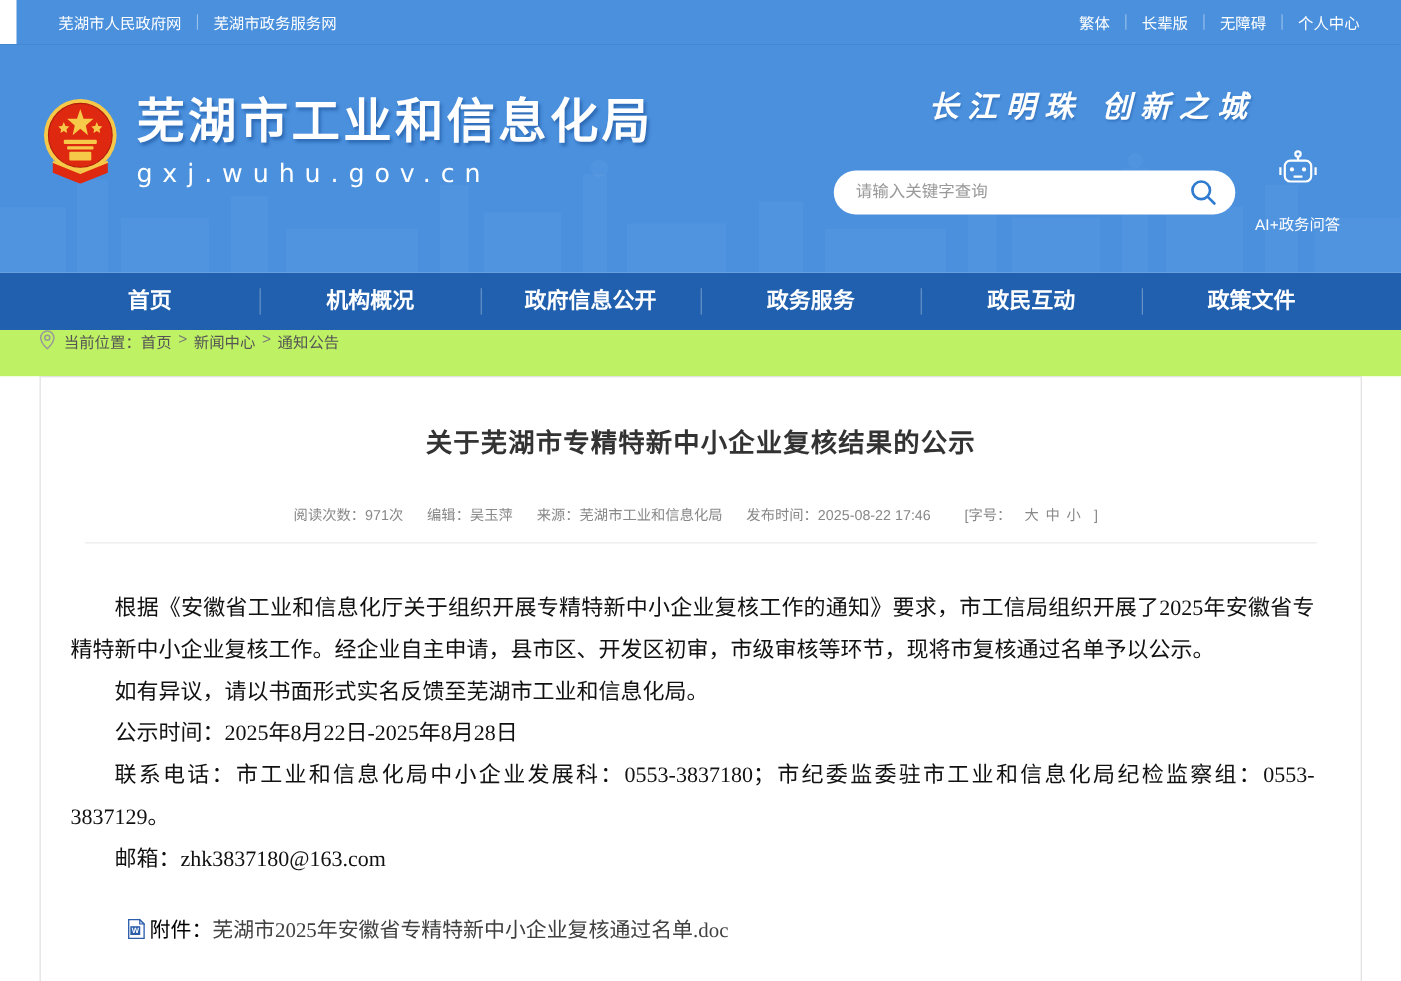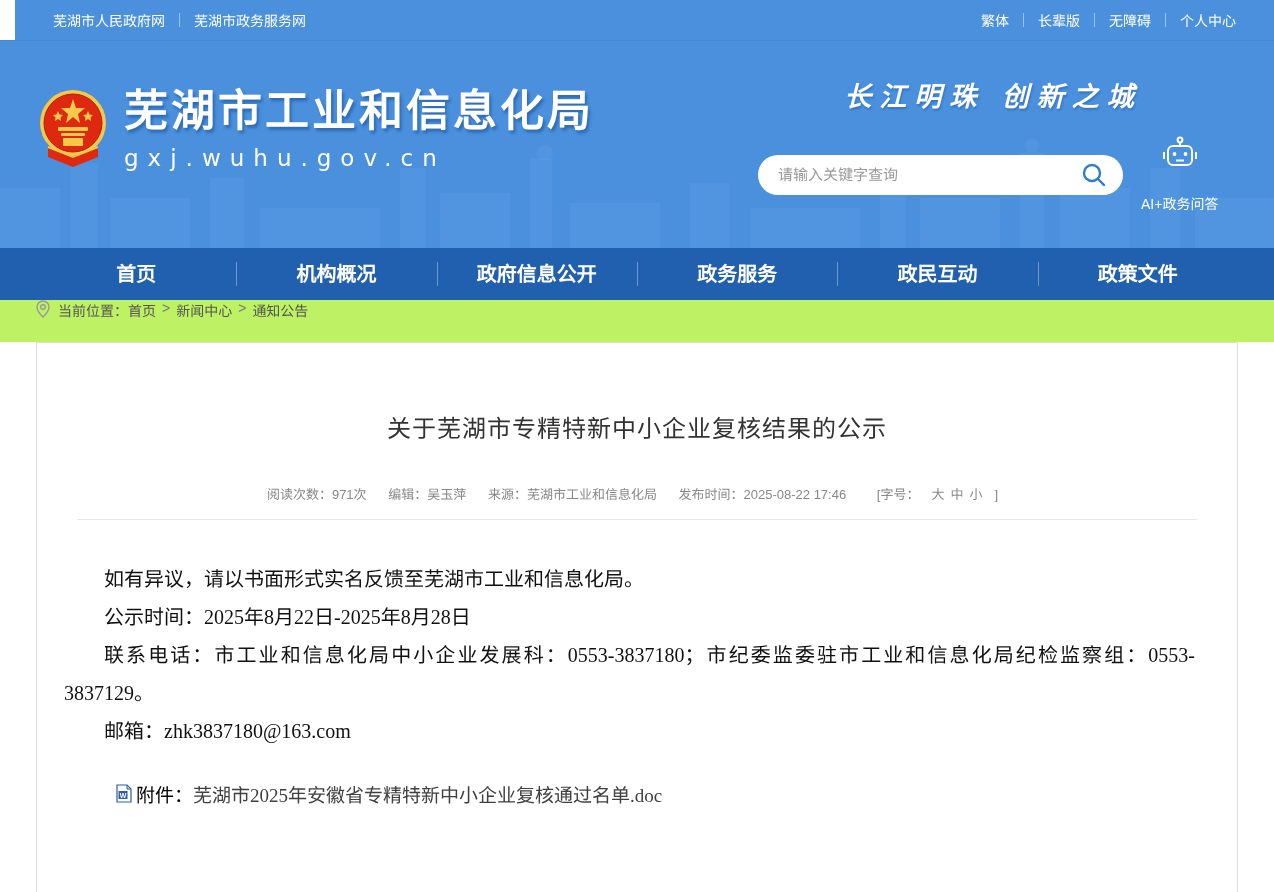--- a/index.html
+++ b/index.html
@@ -48,22 +48,22 @@
 
   
   .breadcrumb { height:42px; display:flex; padding:0 36px;
     font-size:14px; color:#555; background:#bef264; }
   .breadcrumb .pin { margin-right:8px; display:flex; }
   .breadcrumb a { color:#555; text-decoration:none; cursor:pointer; }
   .bc-sep { margin:0 6px; color:#777; }
 
   
   .panel { margin:0 36px; border:1px solid #ddd; background:#fff; height:560px; }
-  .article-title { text-align:center; font-size:24px; font-weight:normal; color:#333;
-    margin-top:66px; letter-spacing:1px; }
+  .article-title { text-align:center; font-size:24px; font-weight:bold; color:#333;
+    margin-top:40px; letter-spacing:1px; }
   .article-meta { text-align:center; font-size:13px; color:#888; margin-top:40px; }
   .article-meta span { margin:0 9px; }
   .meta-size a { color:#888; text-decoration:none; cursor:pointer; margin:0 3px; }
   .meta-divider { border-bottom:1px solid #e8e8e8; margin:16px 40px 0 40px; }
 
   .article-body { margin:40px 42px 0 27px; font-family:"Liberation Serif","DejaVu Serif",serif;
     font-size:20px; line-height:38px; color:#111; text-align:justify; }
   .article-body p { text-indent:2em; margin:0; }
 
   .attachment { margin:30px 42px 0 27px; font-family:"Liberation Serif","DejaVu Serif",serif;
@@ -198,20 +198,21 @@
     <span>阅读次数：971次</span>
     <span>编辑：吴玉萍</span>
     <span>来源：芜湖市工业和信息化局</span>
     <span>发布时间：2025-08-22 17:46</span>
     <span class="meta-size"><span>[字号：</span><a>大</a><a>中</a><a>小</a><span>]</span></span>
   </div>
 
   <div class="meta-divider"></div>
 
   <div class="article-body">
+    <p>根据《安徽省工业和信息化厅关于组织开展专精特新中小企业复核工作的通知》要求，市工信局组织开展了2025年安徽省专精特新中小企业复核工作。经企业自主申请，县市区、开发区初审，市级审核等环节，现将市复核通过名单予以公示。</p>
     <p>如有异议，请以书面形式实名反馈至芜湖市工业和信息化局。</p>
     <p>公示时间：2025年8月22日-2025年8月28日</p>
     <p>联系电话：市工业和信息化局中小企业发展科：0553-3837180；市纪委监委驻市工业和信息化局纪检监察组：0553-3837129。</p>
     <p>邮箱：zhk3837180@163.com</p>
   </div>
 
   <div class="attachment">
     <svg class="doc-icon" width="16" height="19" viewBox="0 0 16 19">
       <path d="M1 1 H11 L15 5 V18 H1 Z" fill="#fff" stroke="#2a5caa" stroke-width="1.2"></path>
       <path d="M11 1 L15 5 H11 Z" fill="#c9d8ef" stroke="#2a5caa" stroke-width="1"></path>

